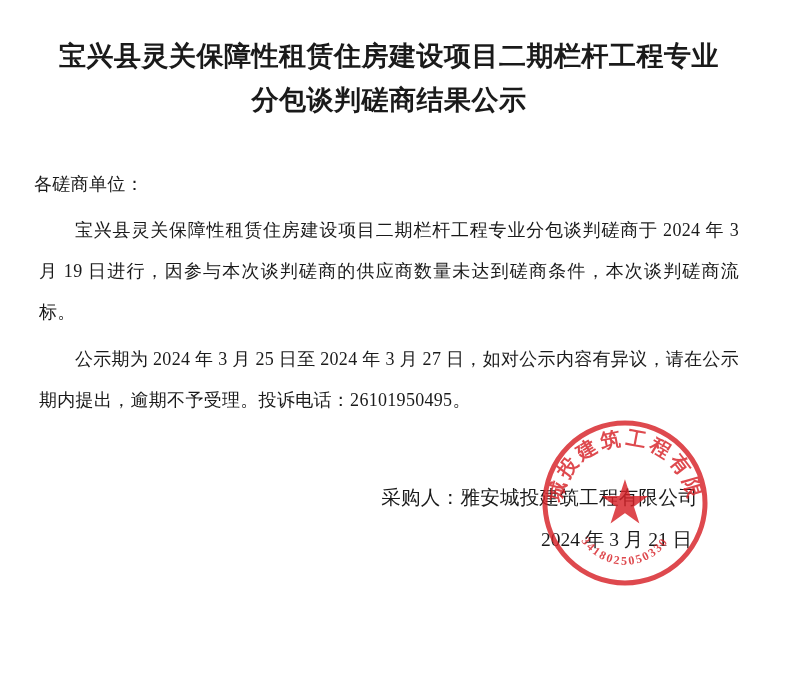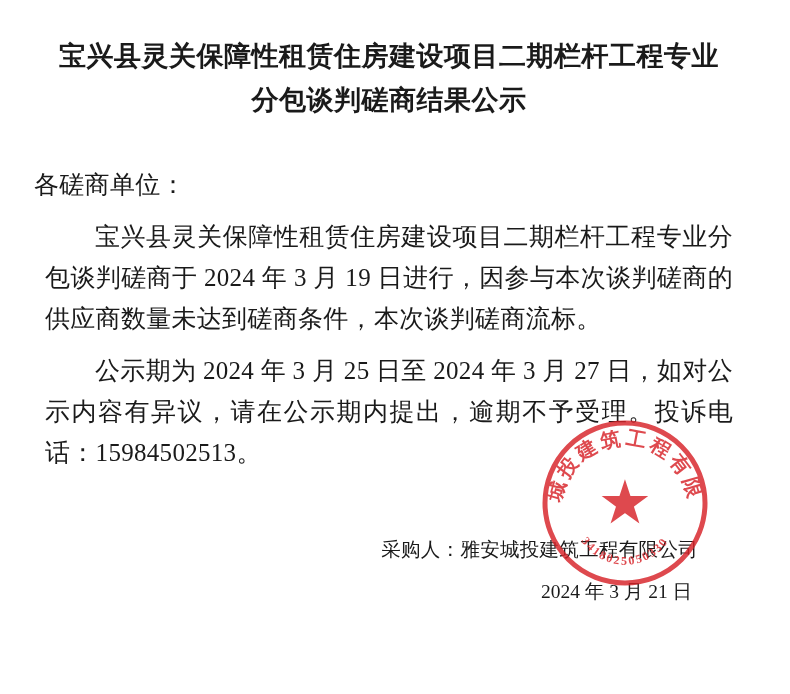--- a/index.html
+++ b/index.html
@@ -26,30 +26,30 @@
     font-size: 27px;
     font-weight: bold;
     line-height: 44px;
     text-align: center;
     letter-spacing: 0.5px;
     margin: 8px 18px 0 18px;
     font-family: "Liberation Serif", "DejaVu Serif", serif;
   }
   .body-block {
     margin-top: 42px;
-    font-size: 25px;
+    font-size: 18px;
     line-height: 41px;
     letter-spacing: 0.3px;
   }
   .salutation {
     margin: 0 0 4px 0;
     text-align: left;
   }
   .para {
-    margin: 11px;
+    margin: 5px;
     text-indent: 2em;
     text-align: justify;
     text-justify: inter-ideograph;
   }
   .para + .para {
     margin-top: 6px;
   }
   .signature {
     margin-top: 56px;
     padding-right: 46px;
@@ -95,21 +95,21 @@
 </head>
 <body>
 
 <div id="page">
 
   <div class="doc-title">宝兴县灵关保障性租赁住房建设项目二期栏杆工程专业分包谈判磋商结果公示</div>
 
   <div class="body-block">
     <p class="salutation">各磋商单位：</p>
     <p class="para">宝兴县灵关保障性租赁住房建设项目二期栏杆工程专业分包谈判磋商于 2024 年 3 月 19 日进行，因参与本次谈判磋商的供应商数量未达到磋商条件，本次谈判磋商流标。</p>
-    <p class="para">公示期为 2024 年 3 月 25 日至 2024 年 3 月 27 日，如对公示内容有异议，请在公示期内提出，逾期不予受理。投诉电话：15984502513。</p>
+    <p class="para">公示期为 2024 年 3 月 25 日至 2024 年 3 月 27 日，如对公示内容有异议，请在公示期内提出，逾期不予受理。投诉电话：26101950495。</p>
   </div>
 
   <div class="signature">
     <div class="sig-line">
       <span class="sig-label">采购人：</span><span class="sig-name">雅安城投建筑工程有限公司</span>
     </div>
     <span class="sig-date">2024 年 3 月 21 日</span>
   </div>
 
   <div class="seal">

